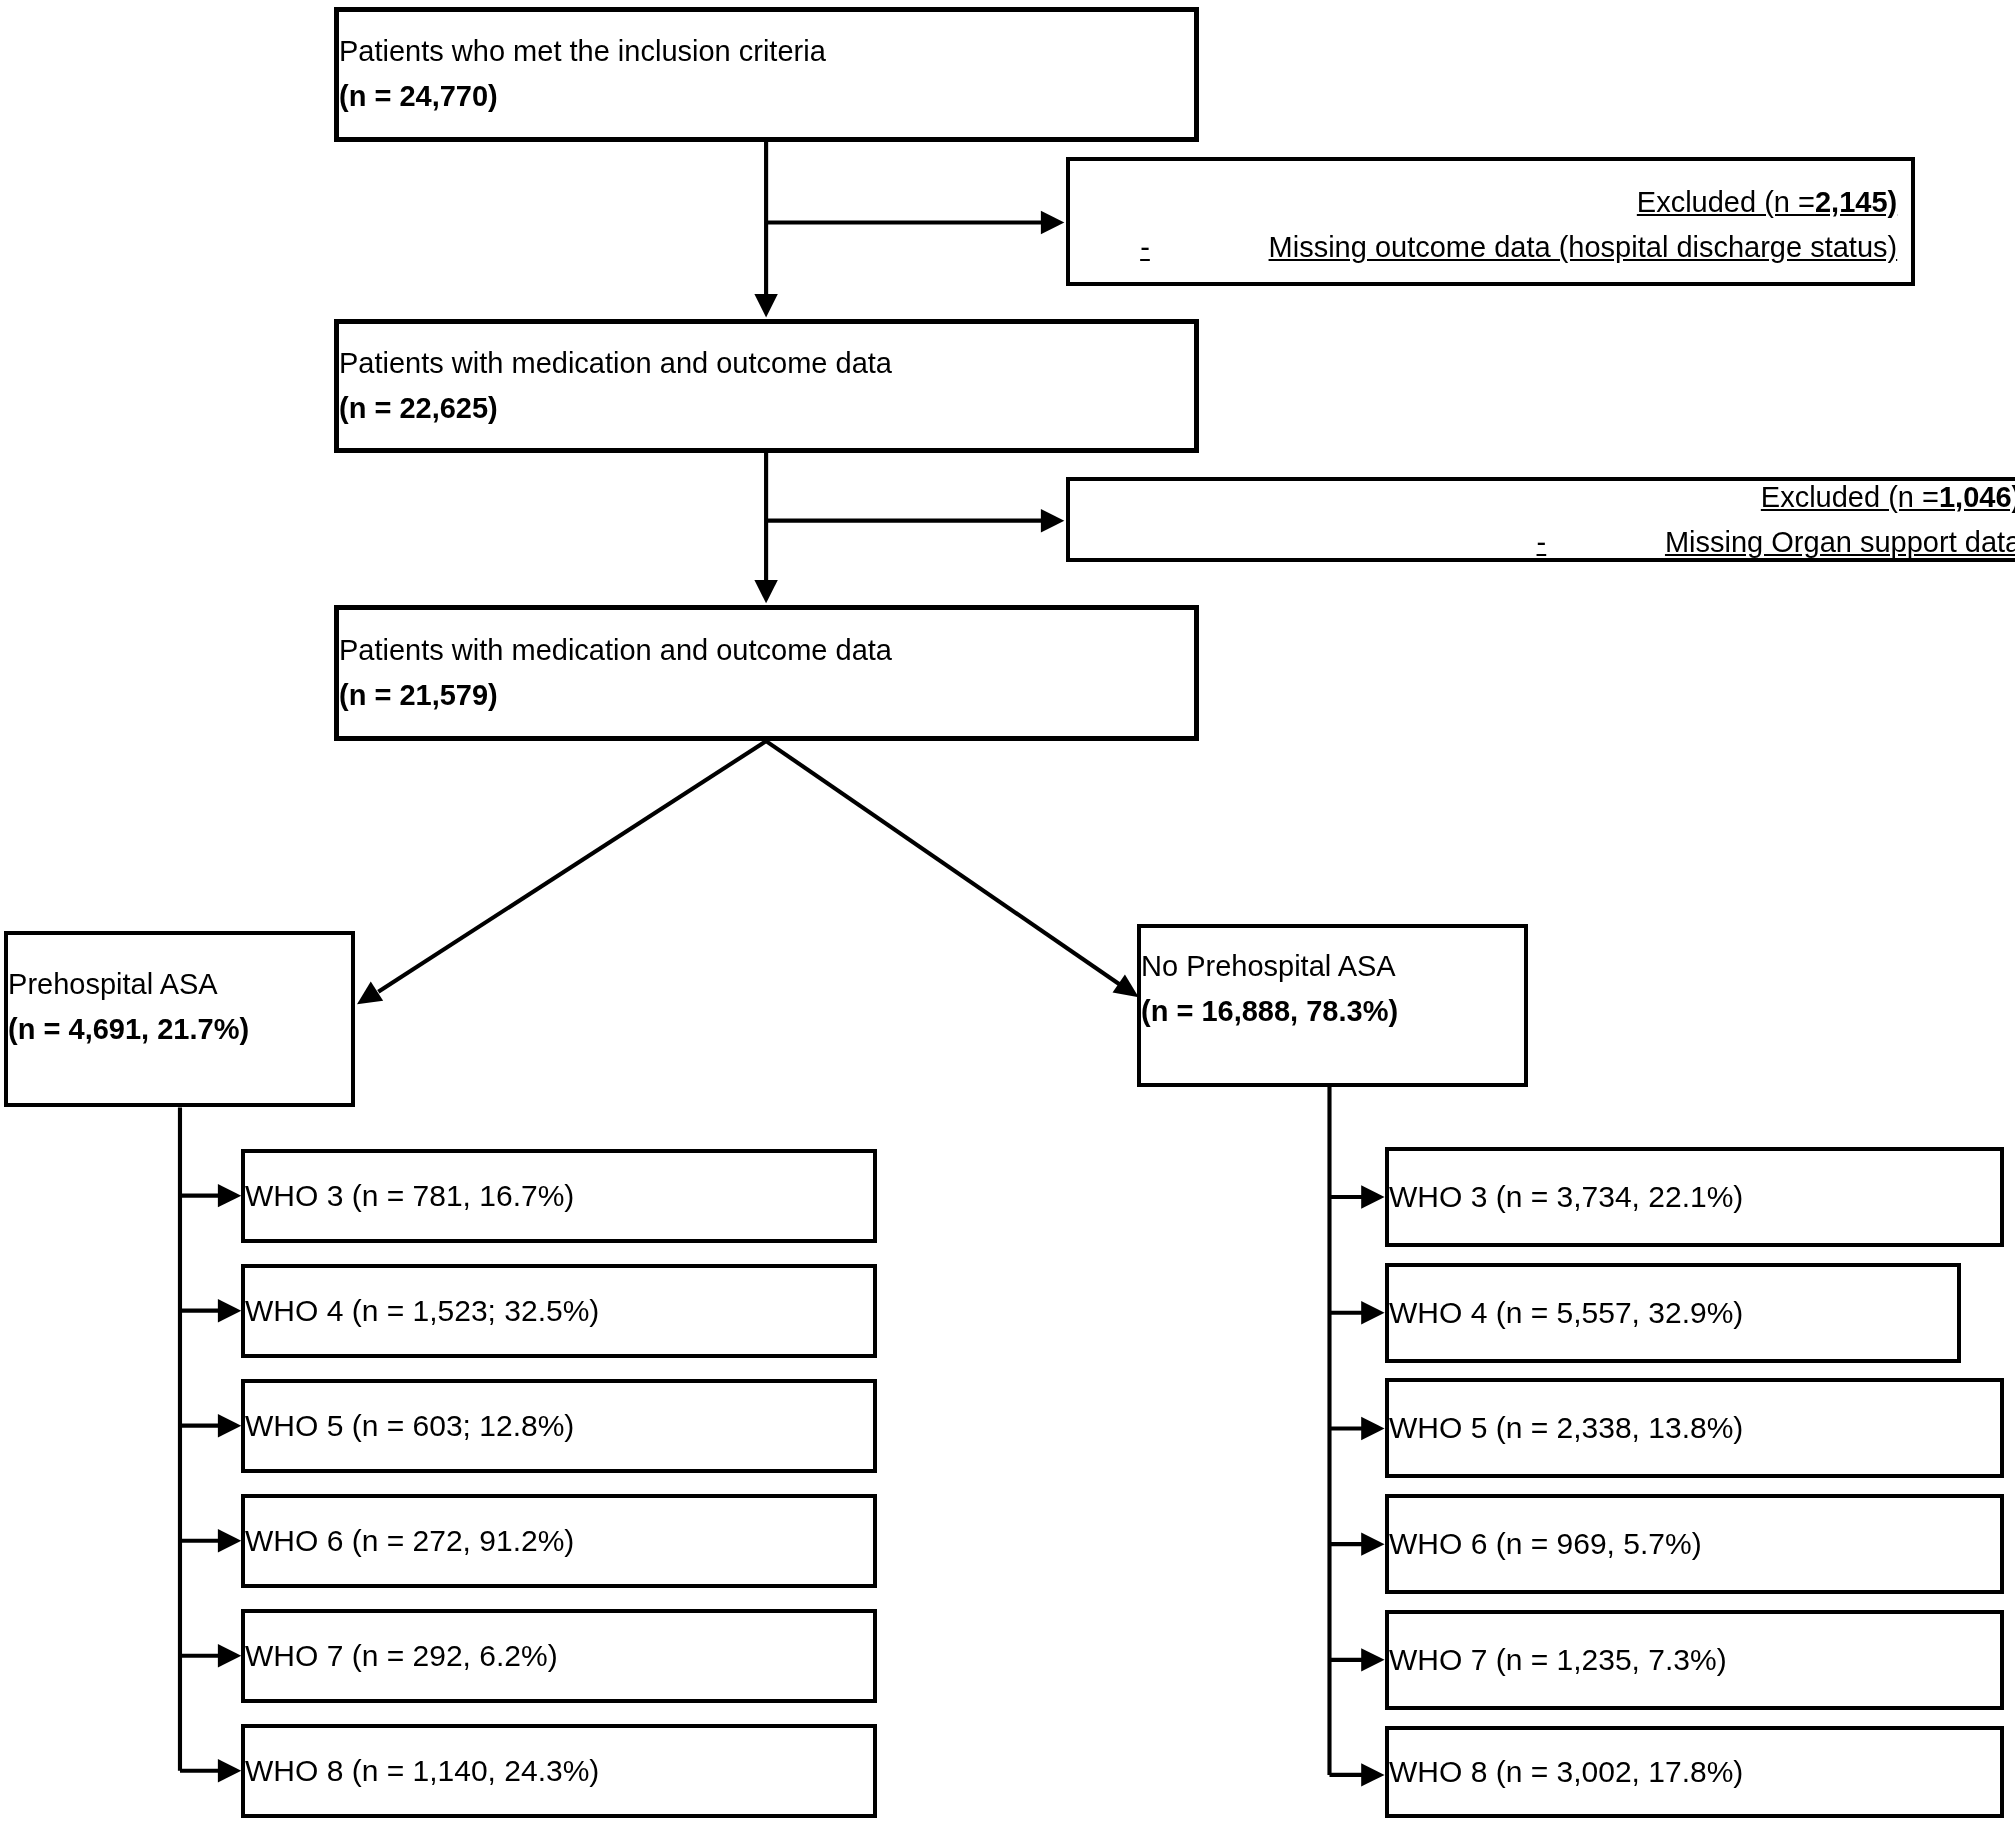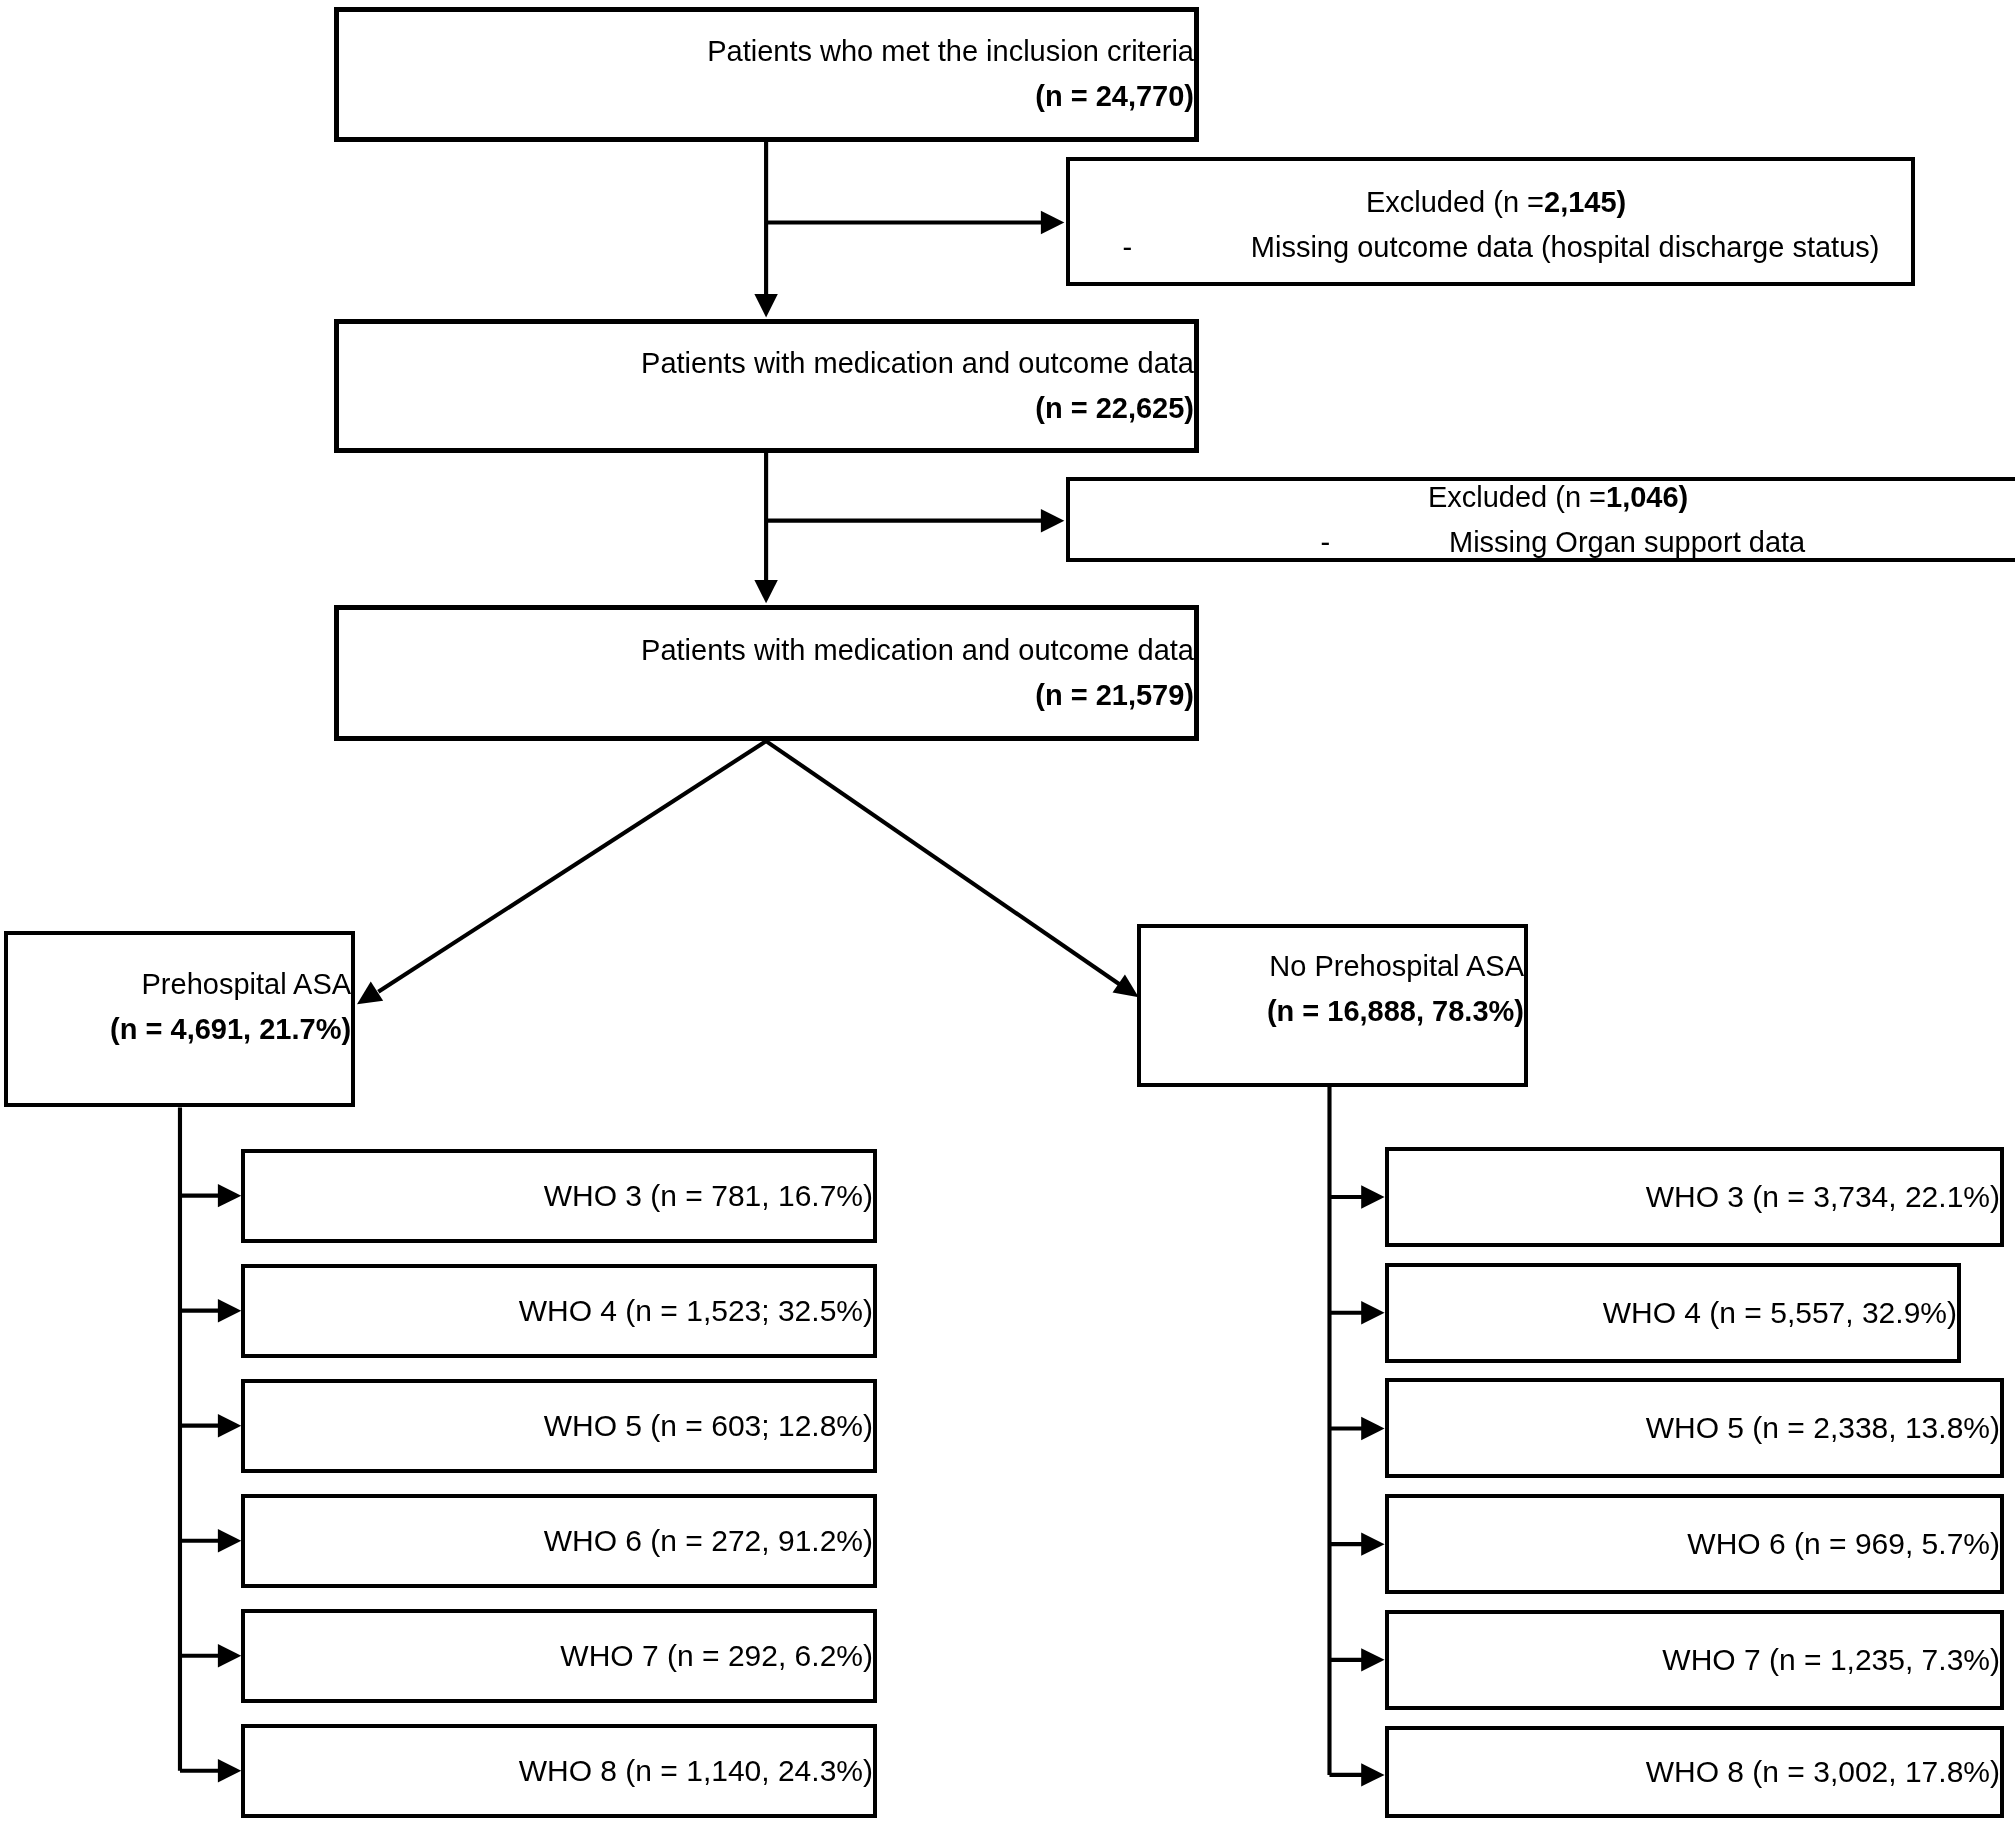--- a/index.html
+++ b/index.html
@@ -21,34 +21,35 @@
     width: 2015px;
     height: 1841px;
   }
   .box {
     position: absolute;
     background: #ffffff;
     border: 4.8px solid #000000;
     box-sizing: border-box;
     display: flex;
     flex-direction: column;
-    align-items: flex-end;
+    align-items: flex-start;
     justify-content: center;
     text-align: center;
     font-size: 29px;
     line-height: 1.55;
   }
   .box.main { border-width: 5.5px; }
   .box .bold { font-weight: 700; }
   .box.excluded {
-    align-items: center;
+    align-items: flex-end;
     text-align: left;
     justify-content: flex-end;
     padding: 0 13.8px 12.4px 25px;
     border-width: 4.8px;
+    text-decoration: underline;
   }
   .box.excluded .bullet-line { display: flex; align-items: baseline; }
   .box.excluded .dash {
     display: inline-block;
     width: 138px;
     text-indent: 9.6px;
   }
   .box.branch { border-width: 4.1px; }
   .box.who {
     border-width: 4.1px;

